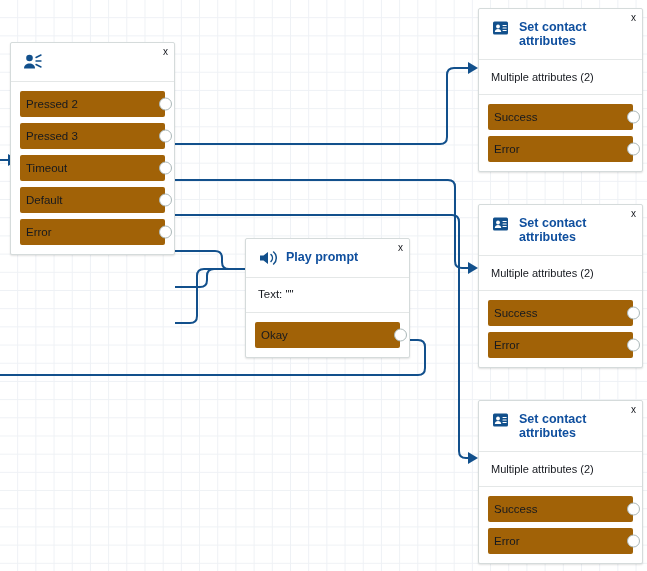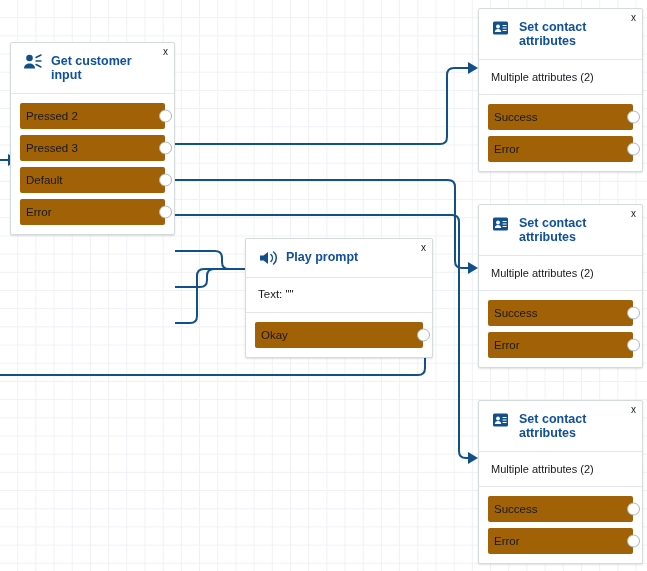--- a/index.html
+++ b/index.html
@@ -142,45 +142,48 @@
 
   <div class="node" style="left:10px; top:42px; width:165px;">
     <div class="node-header">
       <span class="node-icon">
         <svg viewBox="0 0 20 18" width="20" height="18">
           <circle cx="6.5" cy="5" r="3.3" fill="#12508c"></circle>
           <path d="M1 15.5c0-3.2 2.6-5 5.5-5s5.5 1.8 5.5 5z" fill="#12508c"></path>
           <path d="M13 4.5 L18 2 M13 8 L18 8 M13 11.5 L18 14" stroke="#12508c" stroke-width="1.4" fill="none" stroke-linecap="round"></path>
         </svg>
       </span>
-      <span class="node-title">Get customer input</span>
       <span class="node-close">x</span>
     </div>
     <div class="divider"></div>
     <div class="port-list" style="padding-top:9px;">
       <div class="port">
         <span>Pressed 2</span>
         <span class="port-dot"></span>
       </div>
       <div class="port">
         <span>Pressed 3</span>
         <span class="port-dot"></span>
       </div>
       <div class="port">
+        <span>Timeout</span>
+        <span class="port-dot"></span>
+      </div>
+      <div class="port">
         <span>Default</span>
         <span class="port-dot"></span>
       </div>
       <div class="port">
         <span>Error</span>
         <span class="port-dot"></span>
       </div>
     </div>
   </div>
 
-  <div class="node" style="left:245px; top:238px; width:188px;">
+  <div class="node" style="left:245px; top:238px; width:165px;">
     <div class="node-header">
       <span class="node-icon">
         <svg viewBox="0 0 20 18" width="20" height="18">
           <path d="M2 6.5h3.5L10 3v12L5.5 11.5H2z" fill="#12508c"></path>
           <path d="M13 5.5a5 5 0 0 1 0 7" stroke="#12508c" stroke-width="1.5" fill="none" stroke-linecap="round"></path>
           <path d="M15.6 3a8 8 0 0 1 0 12" stroke="#12508c" stroke-width="1.5" fill="none" stroke-linecap="round"></path>
         </svg>
       </span>
       <span class="node-title">Play prompt</span>
       <span class="node-close">x</span>

